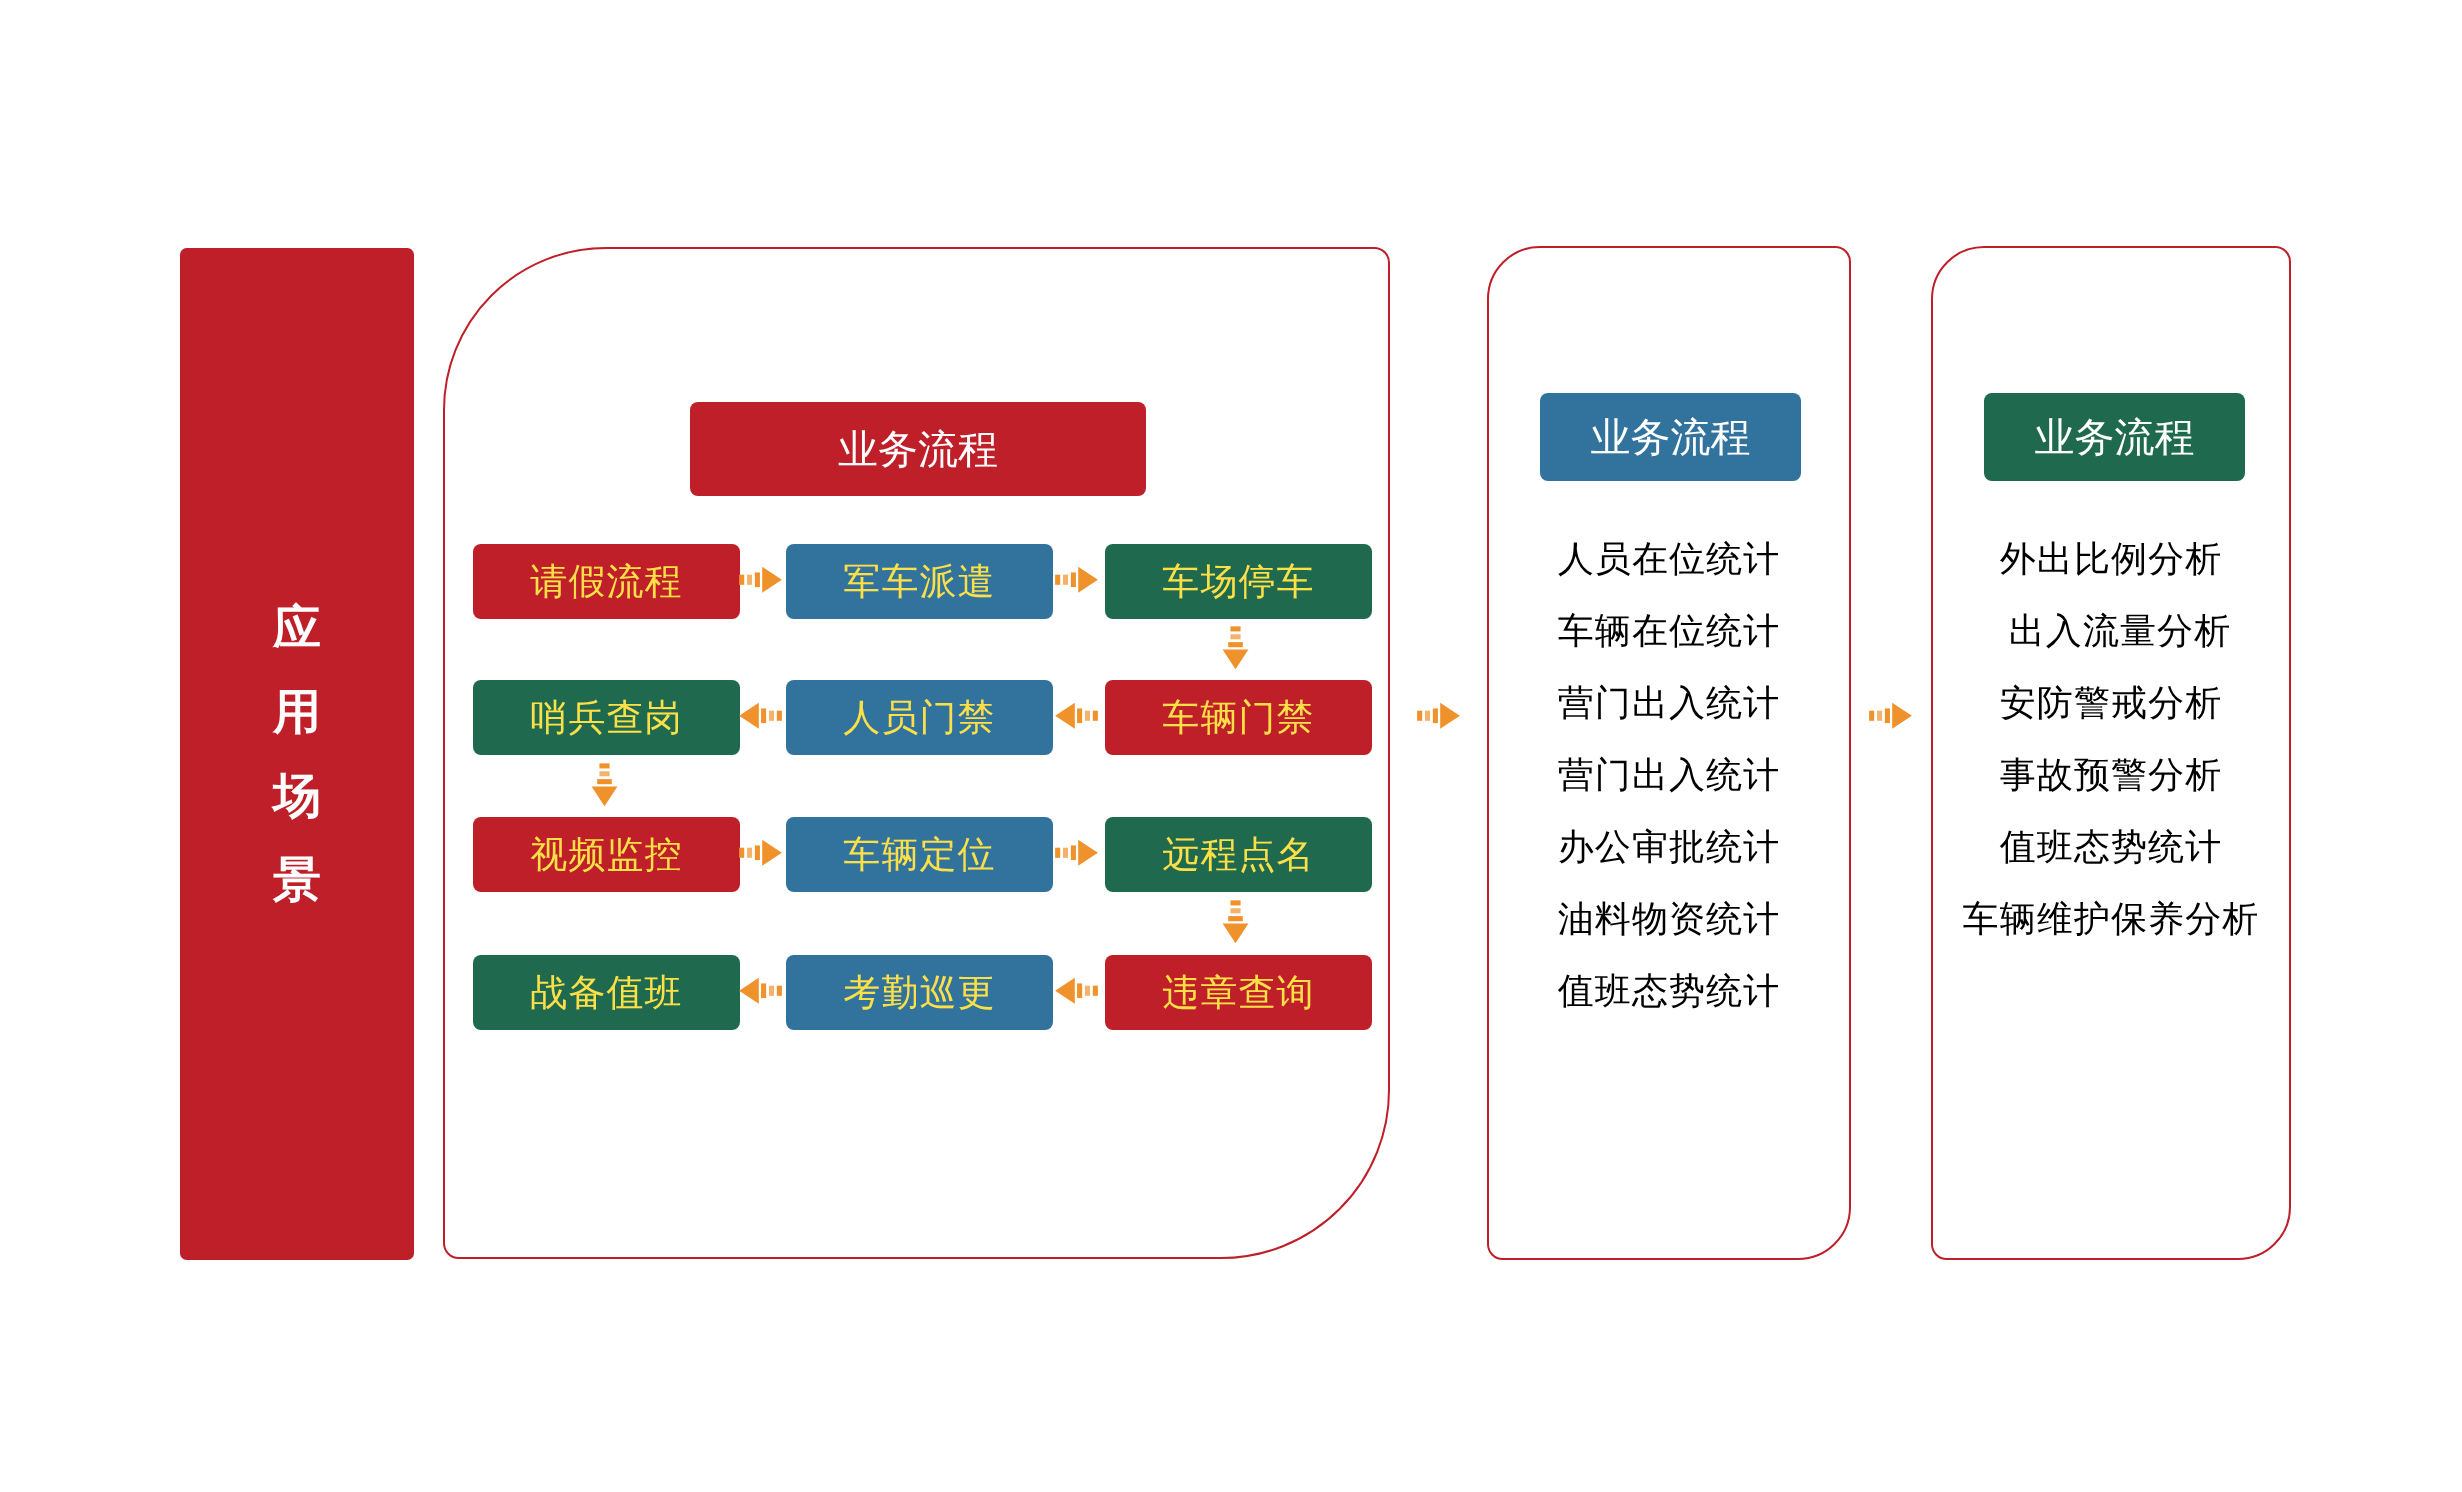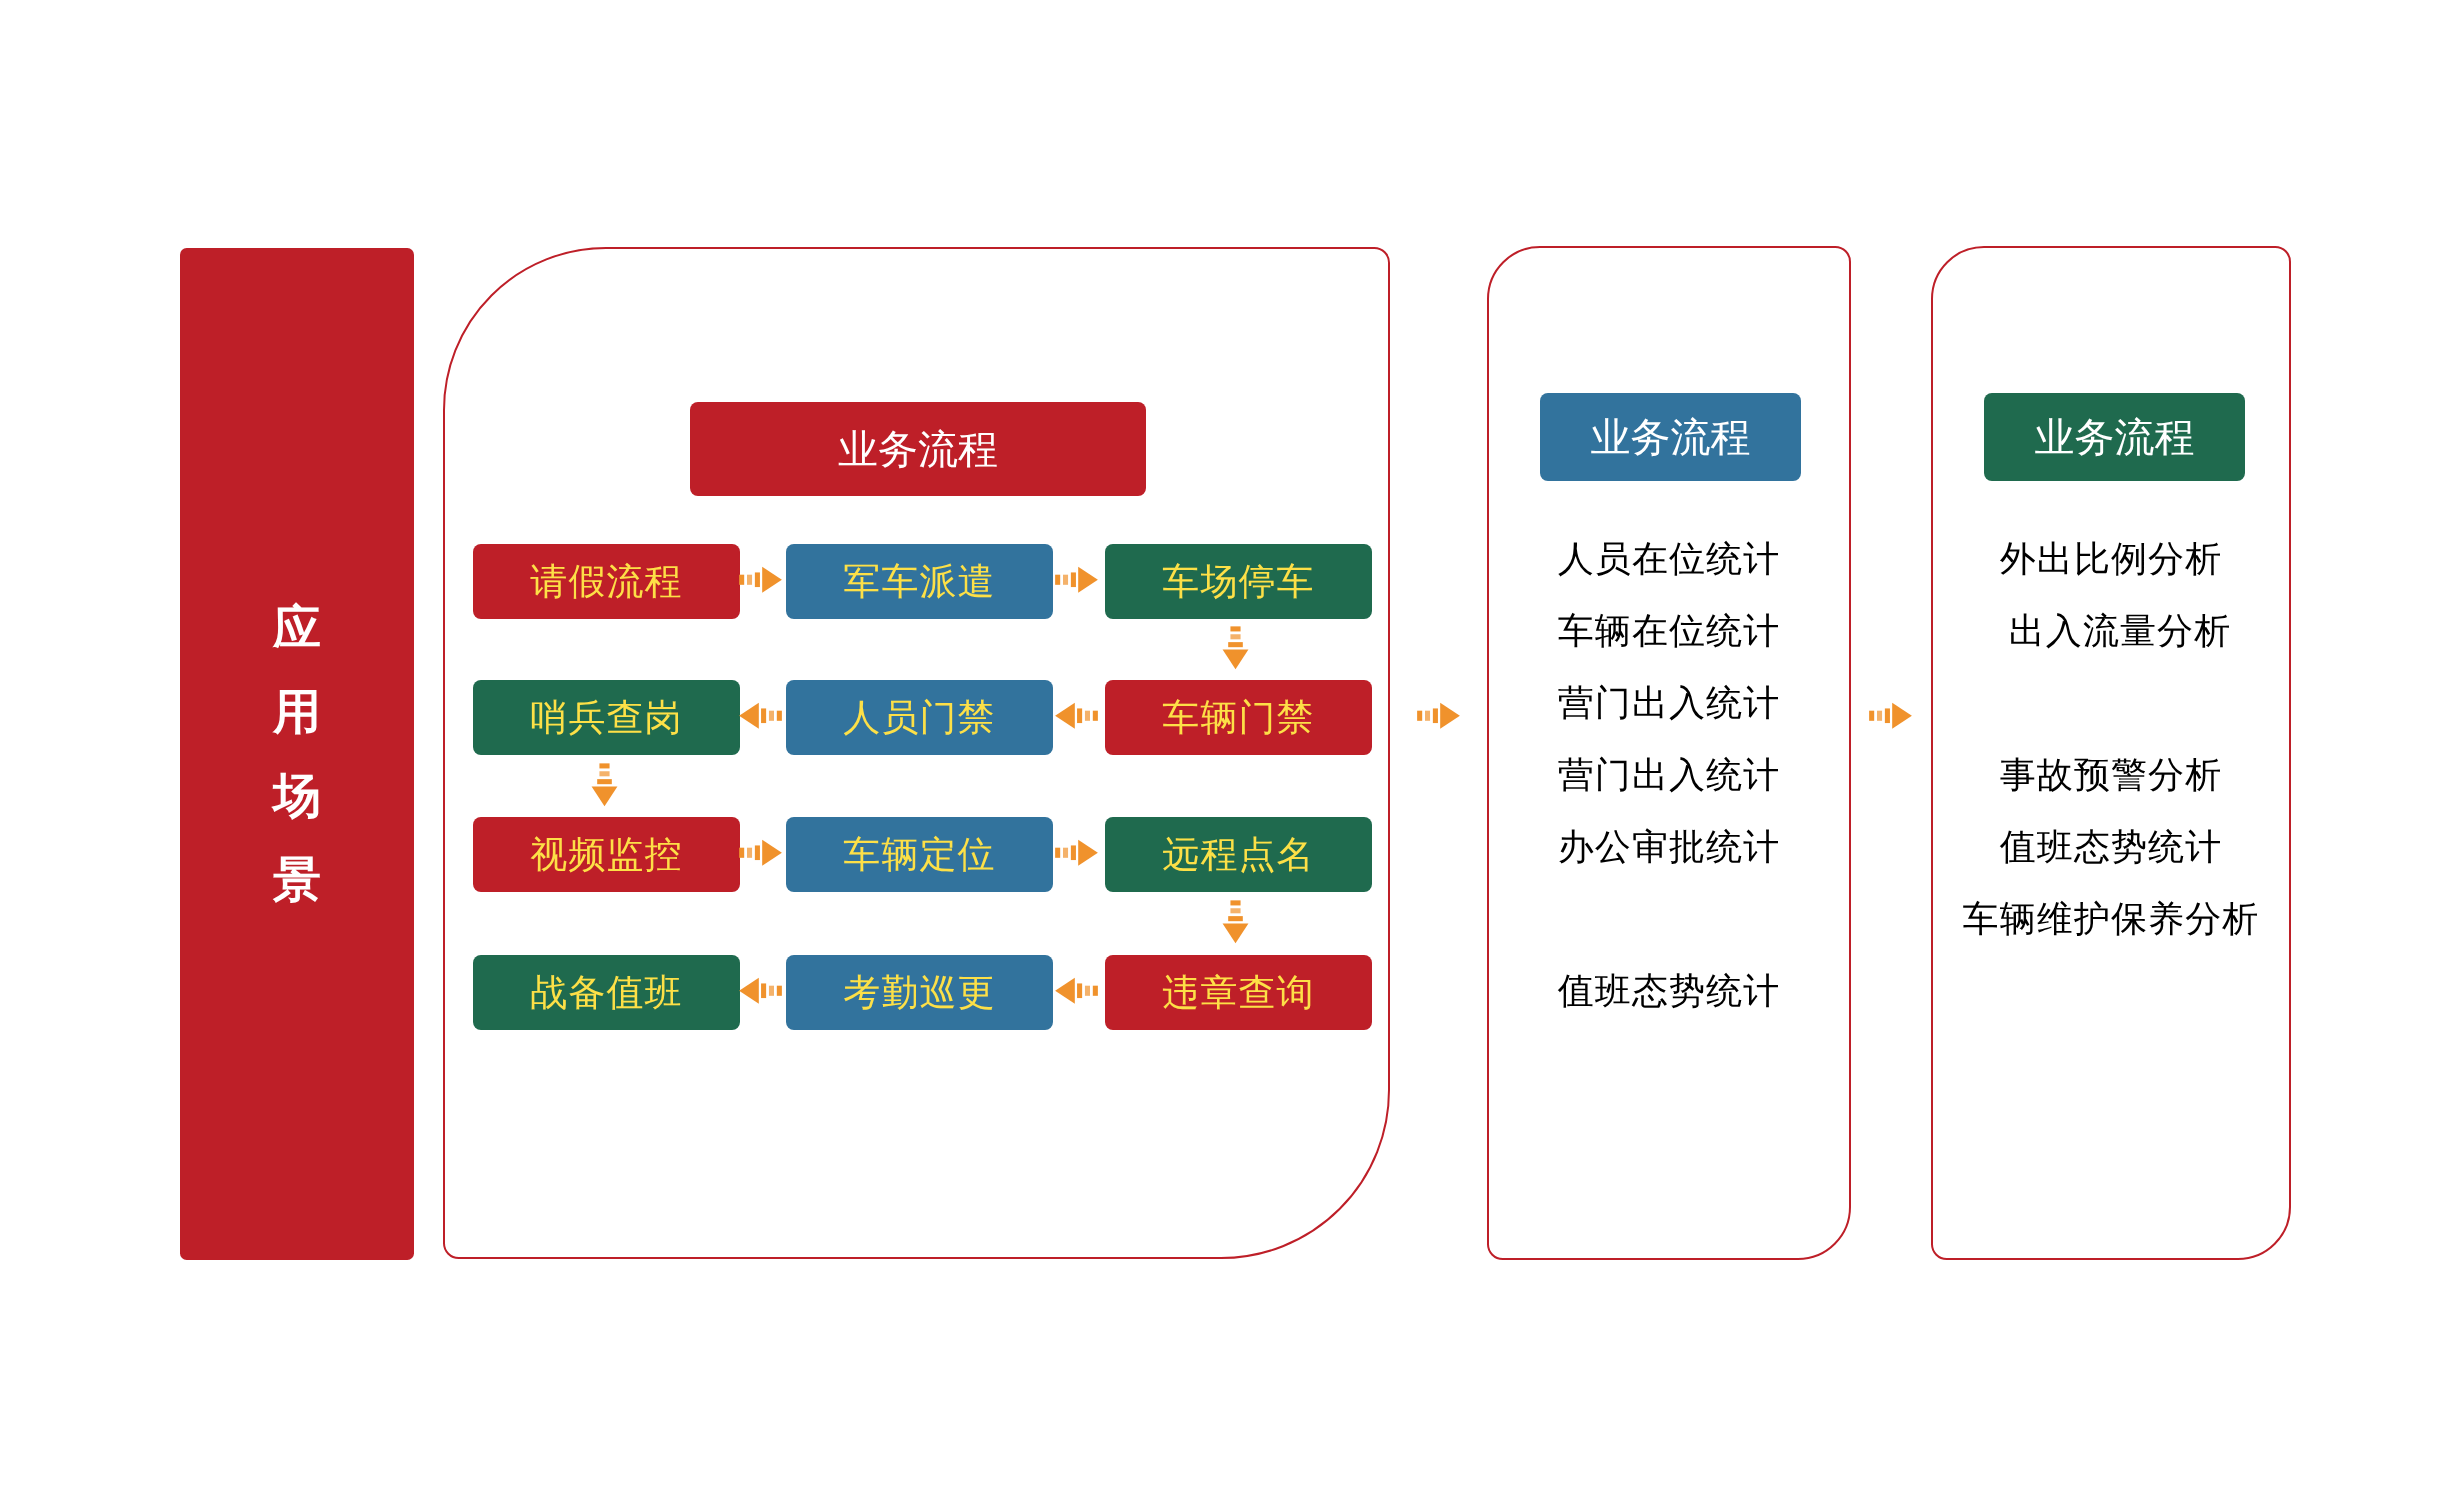--- a/index.html
+++ b/index.html
@@ -243,26 +243,28 @@
       </svg>
     </div>
 
   <div class="panel panel-2">
     <div class="hdr hdr-blue">业务流程</div>
     <div class="list-item" style="top:284px;">人员在位统计</div>
     <div class="list-item" style="top:356px;">车辆在位统计</div>
     <div class="list-item" style="top:428px;">营门出入统计</div>
     <div class="list-item" style="top:500px;">营门出入统计</div>
     <div class="list-item" style="top:572px;">办公审批统计</div>
+    <div class="list-item" style="top:644px;">油料物资统计</div>
     <div class="list-item" style="top:716px;">值班态势统计</div>
   </div>
 
   <div class="panel panel-3">
     <div class="hdr hdr-green">业务流程</div>
     <div class="list-item" style="top:284px;">外出比例分析</div>
     <div class="list-item" style="top:356px;margin-left:9px;">出入流量分析</div>
+    <div class="list-item" style="top:428px;">安防警戒分析</div>
     <div class="list-item" style="top:500px;">事故预警分析</div>
     <div class="list-item" style="top:572px;">值班态势统计</div>
     <div class="list-item" style="top:644px;">车辆维护保养分析</div>
   </div>
 
 </div>
 
 
 </body></html>

